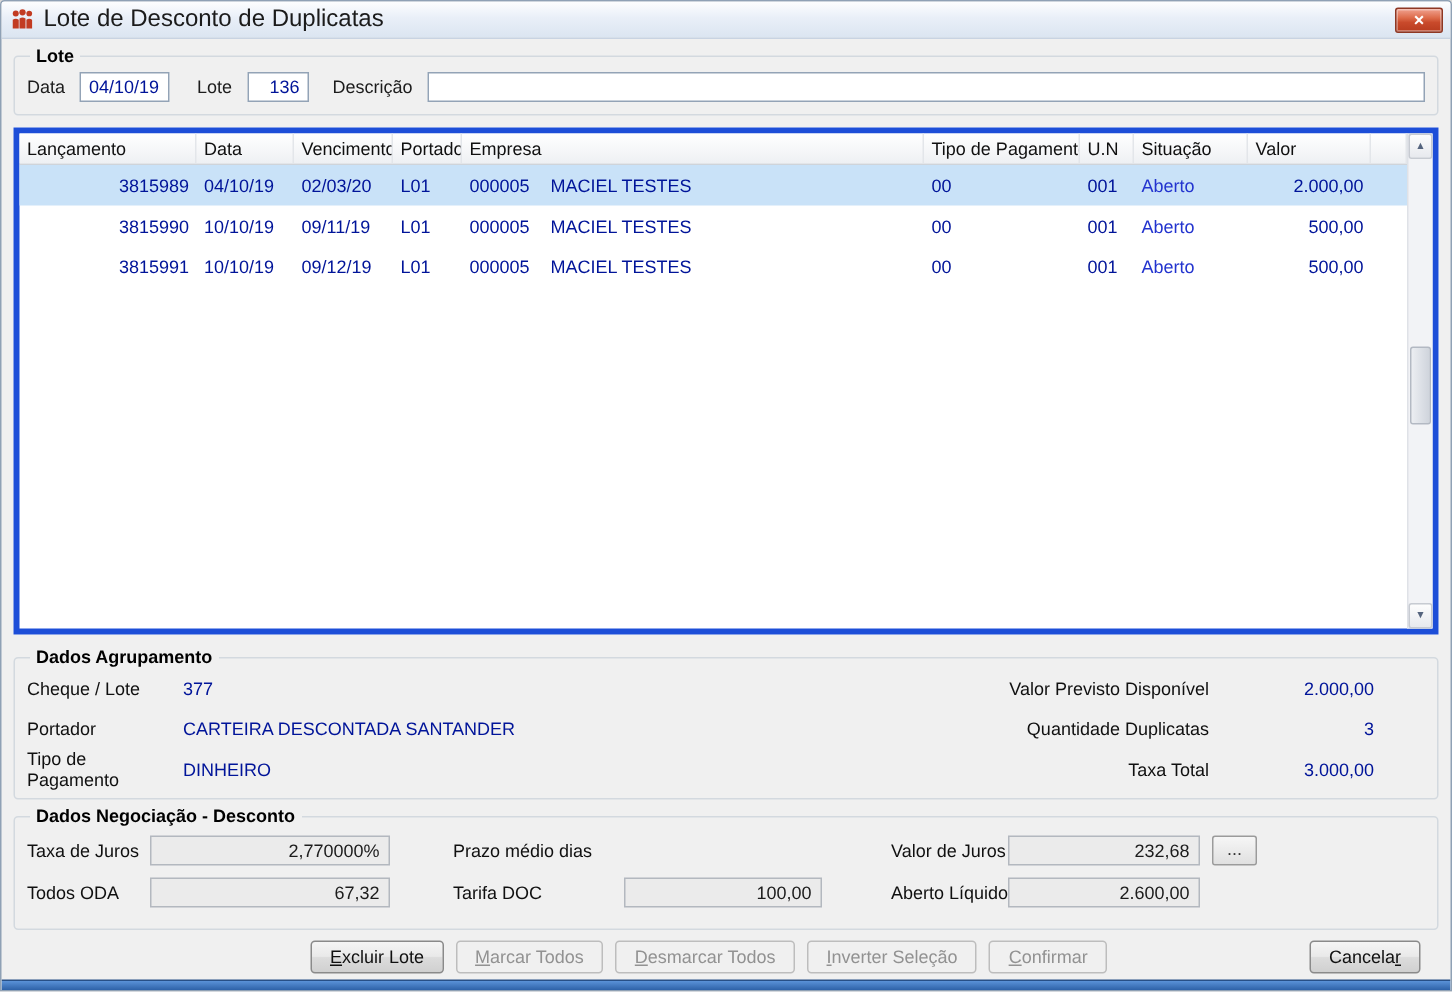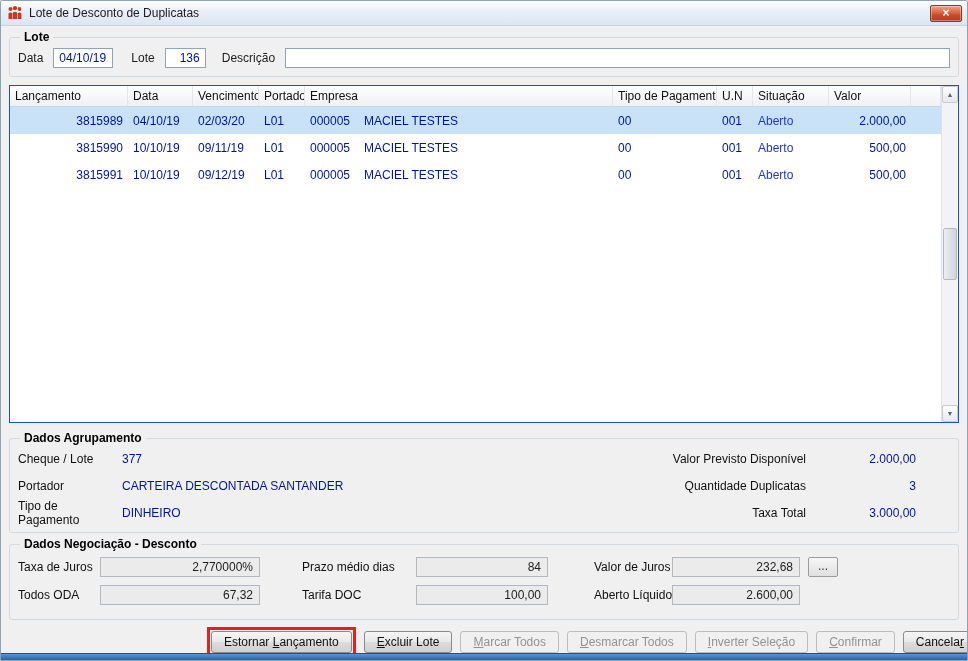--- a/index.html
+++ b/index.html
@@ -5,21 +5,21 @@
   * { margin:0; padding:0; box-sizing:border-box; }
   html,body { width:968px; height:661px; overflow:hidden; }
   body { font-family:"Liberation Sans", sans-serif; font-size:12px; color:#1c1c1c; background:#d8d8d8; }
 
   .window { position:relative; width:968px; height:661px; background:#f0f0f0;
             border:1px solid #8fa1b5; border-radius:3px 3px 0 0; overflow:hidden; }
 
   
   .titlebar { height:25px; background:linear-gradient(#fdfeff,#e9eff8 45%,#dbe5f1);
               border-bottom:1px solid #c8d3e2; display:flex; align-items:center; padding:0 6px; gap:6px; }
-  .title { font-size:12px; color:#1b1b1b; }
+  .title { font-size:16px; color:#1b1b1b; }
   .app-icon { width:16px; height:16px; flex:0 0 16px; }
   .close-btn { position:absolute; right:5px; top:4px; width:32px; height:17px;
                background:linear-gradient(#f0a290,#dd6a49 40%,#c94a2b 60%,#b83c1f);
                border:1px solid #8e3723; border-radius:2px; color:#fff; font-weight:bold;
                font-size:12px; line-height:14px; text-align:center; cursor:default;
                box-shadow:inset 0 0 0 1px rgba(255,255,255,.35); }
 
   
   fieldset.grp { border:1px solid #d3d9df; border-radius:3px; margin:4px 8px 0; padding:0 8px 6px; background:#f0f0f0; }
   fieldset.grp legend { font-weight:bold; padding:0 4px; margin-left:2px; color:#000; }
@@ -27,21 +27,21 @@
   
   .lote-row { display:flex; align-items:center; padding:4px 0 2px; }
   .lbl { white-space:nowrap; }
   input.tb { height:20px; border:1px solid #93a3b6; background:#fff; padding:0 5px;
              font:12px "Liberation Sans", sans-serif; color:#001499; }
   .in-data { width:60px; margin:0 18px 0 10px; }
   .in-lote { width:41px; text-align:right; margin:0 16px 0 10px; }
   .in-desc { flex:1; margin-left:10px; color:#1c1c1c; }
 
   
-  .grid { position:relative; margin:8px 8px 0; height:338px; background:#fff; border:1px solid #1d4ed8; }
+  .grid { position:relative; margin:8px 8px 0; height:338px; background:#fff; border:4px solid #1d4ed8; }
   .grid-cols { display:grid; grid-template-columns:118px 65px 66px 46px 308px 104px 36px 76px 82px 1fr; }
   .ghead { height:21px; background:linear-gradient(#ffffff,#eef0f3); border-bottom:1px solid #cfd4da; margin-right:17px; }
   .ghead .hc { padding:3px 5px 0; border-right:1px solid #e3e6ea; white-space:nowrap; overflow:hidden; color:#101010; }
   .grow { height:27px; align-items:center; margin-right:17px; }
   .grow.selected { background:#c9e2f8; }
   .c { padding:0 5px; white-space:nowrap; overflow:hidden; color:#001499; }
   .c.lanc, .c.val { text-align:right; }
   .c.emp span + span { margin-left:14px; }
   .c.sit { color:#2334cf; }
 
@@ -202,38 +202,34 @@
       <span></span>
     </div>
   </fieldset>
 
   <fieldset class="grp">
     <legend>Dados Negociação - Desconto</legend>
     <div class="neg-body">
       <span class="f flabel r1 x-l1">Taxa de Juros</span>
       <div class="f fin r1 x-i1">2,770000%</div>
       <span class="f flabel r1 x-l2">Prazo médio dias</span>
-      <div class="f fin r1 x-i2">84</div>
       <span class="f flabel r1 x-l3">Valor de Juros</span>
       <div class="f fin r1 x-i3">232,68</div>
       <div class="f dots-btn r1">...</div>
 
       <span class="f flabel r2 x-l1">Todos ODA</span>
       <div class="f fin r2 x-i1">67,32</div>
       <span class="f flabel r2 x-l2">Tarifa DOC</span>
       <div class="f fin r2 x-i2">100,00</div>
       <span class="f flabel r2 x-l3">Aberto Líquido</span>
       <div class="f fin r2 x-i3">2.600,00</div>
     </div>
   </fieldset>
 
   <div class="btnrow">
-    <span class="annot">
-      <button class="btn">Estornar <u>L</u>ançamento</button>
-    </span>
     <button class="btn"><u>E</u>xcluir Lote</button>
     <button class="btn disabled" disabled=""><u>M</u>arcar Todos</button>
     <button class="btn disabled" disabled=""><u>D</u>esmarcar Todos</button>
     <button class="btn disabled" disabled=""><u>I</u>nverter Seleção</button>
     <button class="btn disabled" disabled=""><u>C</u>onfirmar</button>
     <button class="btn cancel">Cancela<u>r</u></button>
   </div>
 
   <div class="bottom-edge"></div>
 </div>

